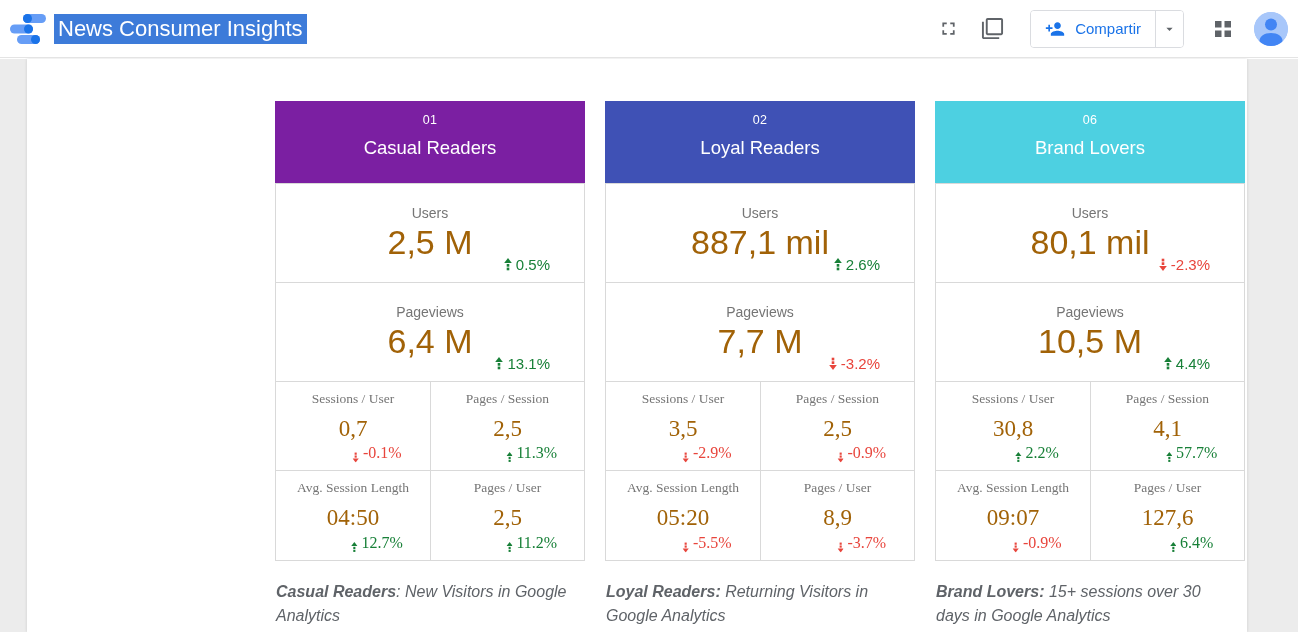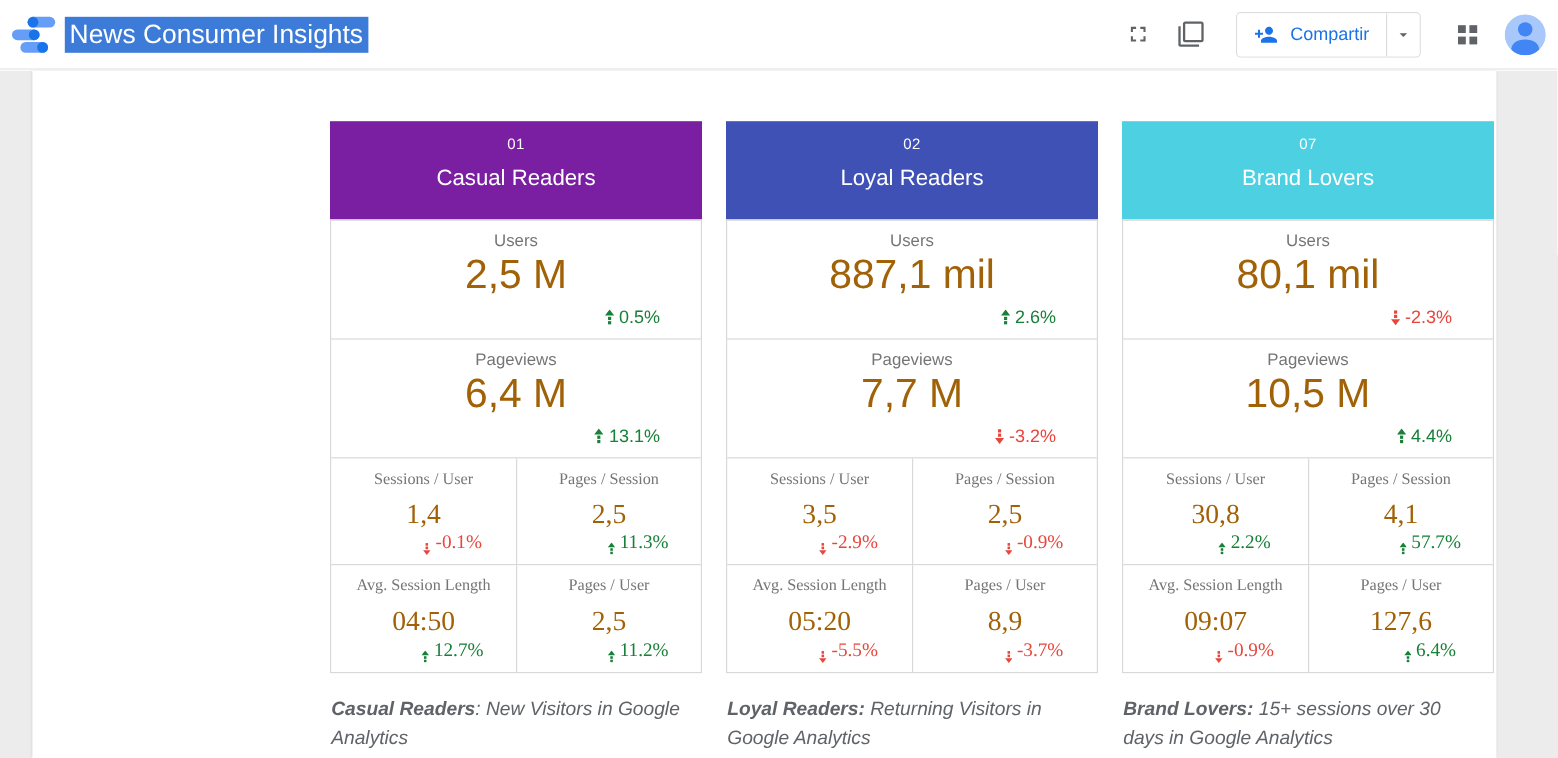--- a/index.html
+++ b/index.html
@@ -58,21 +58,21 @@
   .card{position:absolute;top:42px;width:310px;z-index:2;}
   .c1{left:275px}.c2{left:605px}.c3{left:935px}
   .band{height:82px;text-align:center;color:#fff;}
   .band-num{padding-top:12px;font-size:12.5px;letter-spacing:.3px;}
   .band-title{margin-top:10px;font-size:18.5px;font-weight:400;}
   .card-body{
     position:absolute;top:82px;left:0;width:310px;background:#fff;
     border:1px solid #d9d9d9;box-sizing:border-box;
   }
   .cell.big{position:relative;height:98px;border-bottom:1px solid #d9d9d9;}
-  .clabel{text-align:center;padding-top:8px;font-size:14px;color:#757575;}
+  .clabel{text-align:center;padding-top:21px;font-size:14px;color:#757575;}
   .cvalue{text-align:center;margin-top:2px;font-size:34px;color:#a16207;}
   .metrics{display:grid;grid-template-columns:1fr 1fr;}
   .mcell{position:relative;height:89px;box-sizing:border-box;font-family:Liberation Serif, serif;}
   .mcell:nth-child(2n){border-left:1px solid #d9d9d9;}
   .mcell:nth-child(-n+2){border-bottom:1px solid #d9d9d9;}
   .mcell .clabel{font-size:13.5px;padding-top:9px;}
   .mcell .cvalue{font-size:23px;margin-top:9px;}
   
   .delta{
     position:absolute;display:flex;align-items:center;gap:4px;font-size:15px;
@@ -180,21 +180,21 @@
               <path d="M4 0 L7.8 5 H0.2 Z"></path>
               <rect x="2.7" y="6" width="2.6" height="2.7"></rect>
               <rect x="2.7" y="9.6" width="2.6" height="2.7"></rect>
             </svg>
           <span>13.1%</span>
         </div>
       </div>
       <div class="metrics">
         <div class="mcell">
           <div class="clabel">Sessions / User</div>
-          <div class="cvalue">1,4</div>
+          <div class="cvalue">0,7</div>
           <div class="delta down">
             <svg class="arr" viewBox="0 0 8 13">
                 <path d="M4 0 L7.8 5 H0.2 Z"></path>
                 <rect x="2.7" y="6" width="2.6" height="2.7"></rect>
                 <rect x="2.7" y="9.6" width="2.6" height="2.7"></rect>
               </svg>
             <span>-0.1%</span>
           </div>
         </div>
         <div class="mcell">
@@ -317,21 +317,21 @@
             <span>-3.7%</span>
           </div>
         </div>
       </div>
     </div>
     <p class="footnote"><b>Loyal Readers:</b><span> Returning Visitors in Google Analytics</span></p>
   </section>
 
   <section class="card c3">
     <div class="band" style="background: rgb(77, 208, 225);">
-      <div class="band-num">07</div>
+      <div class="band-num">06</div>
       <div class="band-title">Brand Lovers</div>
     </div>
     <div class="card-body">
       <div class="cell big">
         <div class="clabel">Users</div>
         <div class="cvalue">80,1 mil</div>
         <div class="delta down">
           <svg class="arr" viewBox="0 0 8 13">
               <path d="M4 0 L7.8 5 H0.2 Z"></path>
               <rect x="2.7" y="6" width="2.6" height="2.7"></rect>

